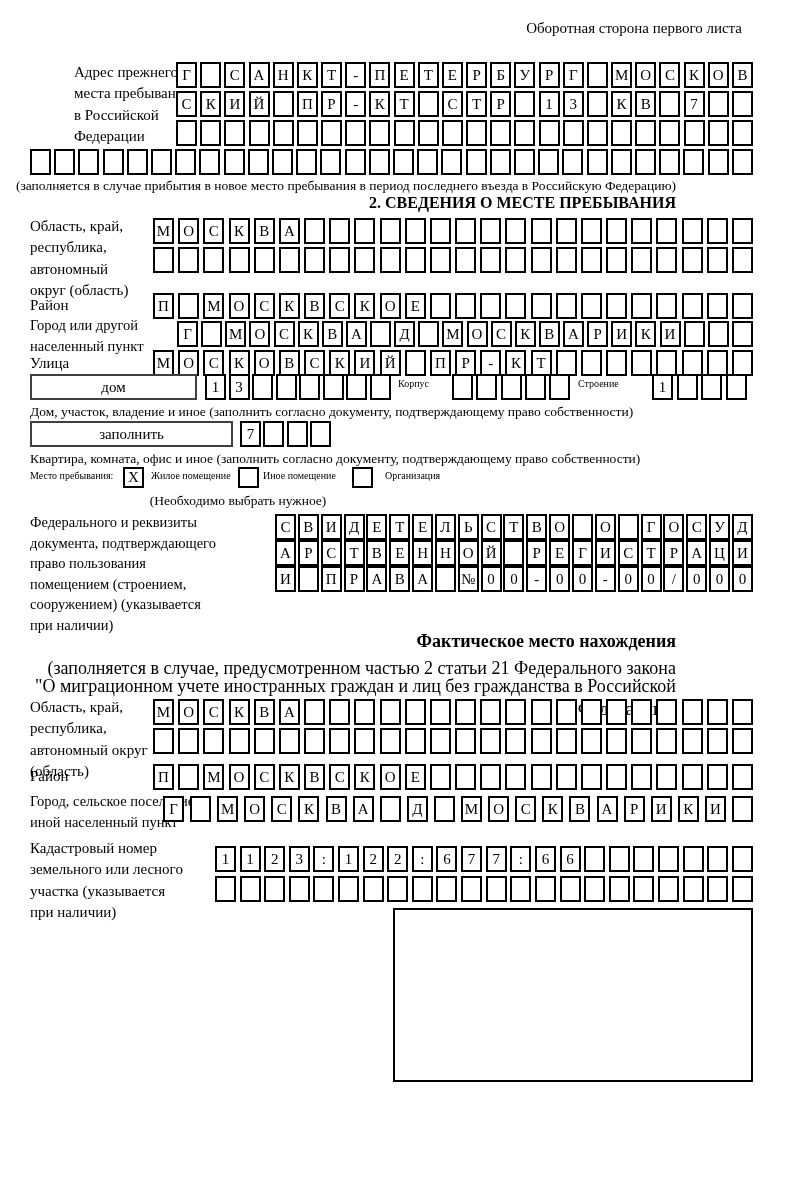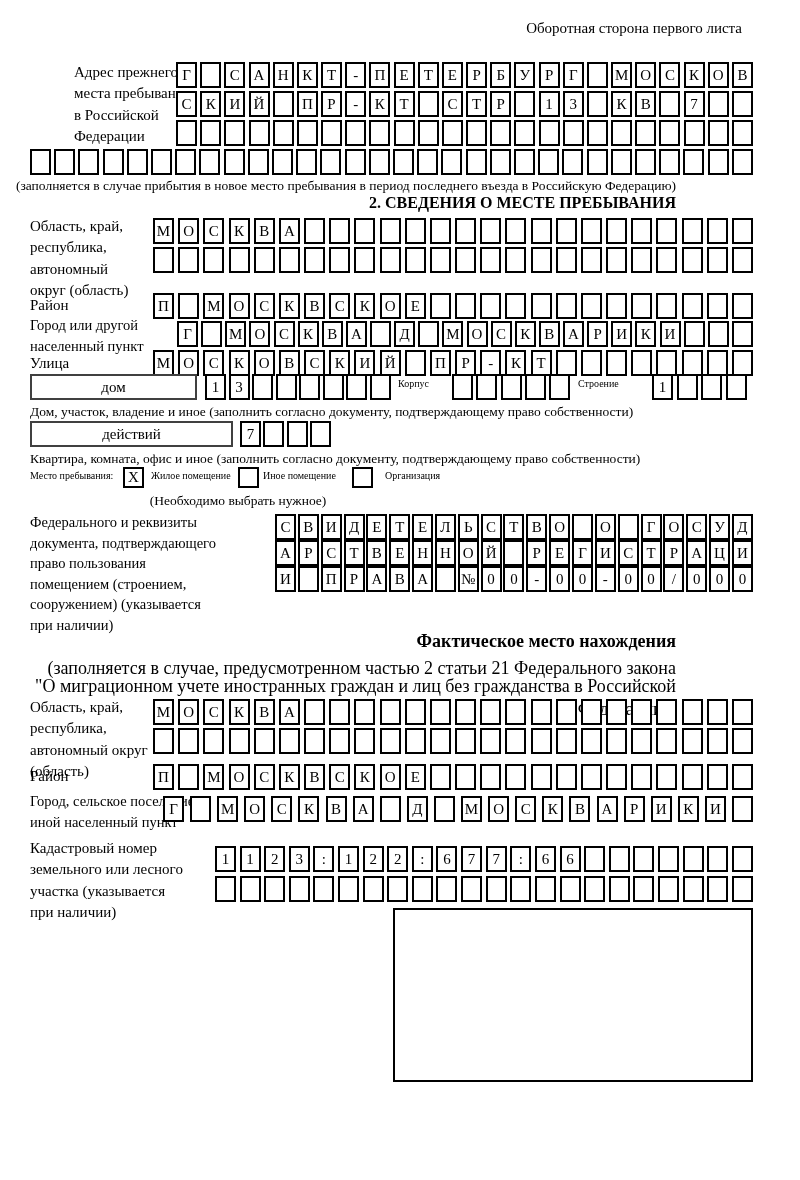--- a/index.html
+++ b/index.html
@@ -318,21 +318,21 @@
     </div>
   <div class="abs inline-lbl" style="left:578px;top:378px;">Строение</div>
   <div class="abs cellrow" style="left:652px;top:374px;width:95px;">
       <span class="cell">1</span>
       <span class="cell"></span>
       <span class="cell"></span>
       <span class="cell"></span>
     </div>
   <div class="abs note" style="left:30px;top:403px;width:740px;font-size:13.5px;">Дом, участок, владение и иное (заполнить согласно документу, подтверждающему право собственности)</div>
 
-  <div class="abs labelbox" style="left:30px;top:421px;width:203px;">действий</div>
+  <div class="abs labelbox" style="left:30px;top:421px;width:203px;">заполнить</div>
   <div class="abs cellrow" style="left:240px;top:421px;width:91px;">
       <span class="cell">7</span>
       <span class="cell"></span>
       <span class="cell"></span>
       <span class="cell"></span>
     </div>
   <div class="abs note" style="left:30px;top:450px;width:740px;font-size:13.5px;">Квартира, комната, офис и иное (заполнить согласно документу, подтверждающему право собственности)</div>
 
   <div class="abs inline-lbl" style="left:30px;top:470px;">Место пребывания:</div>
   <div class="abs cb" style="left:123px;top:467px;">X</div>

